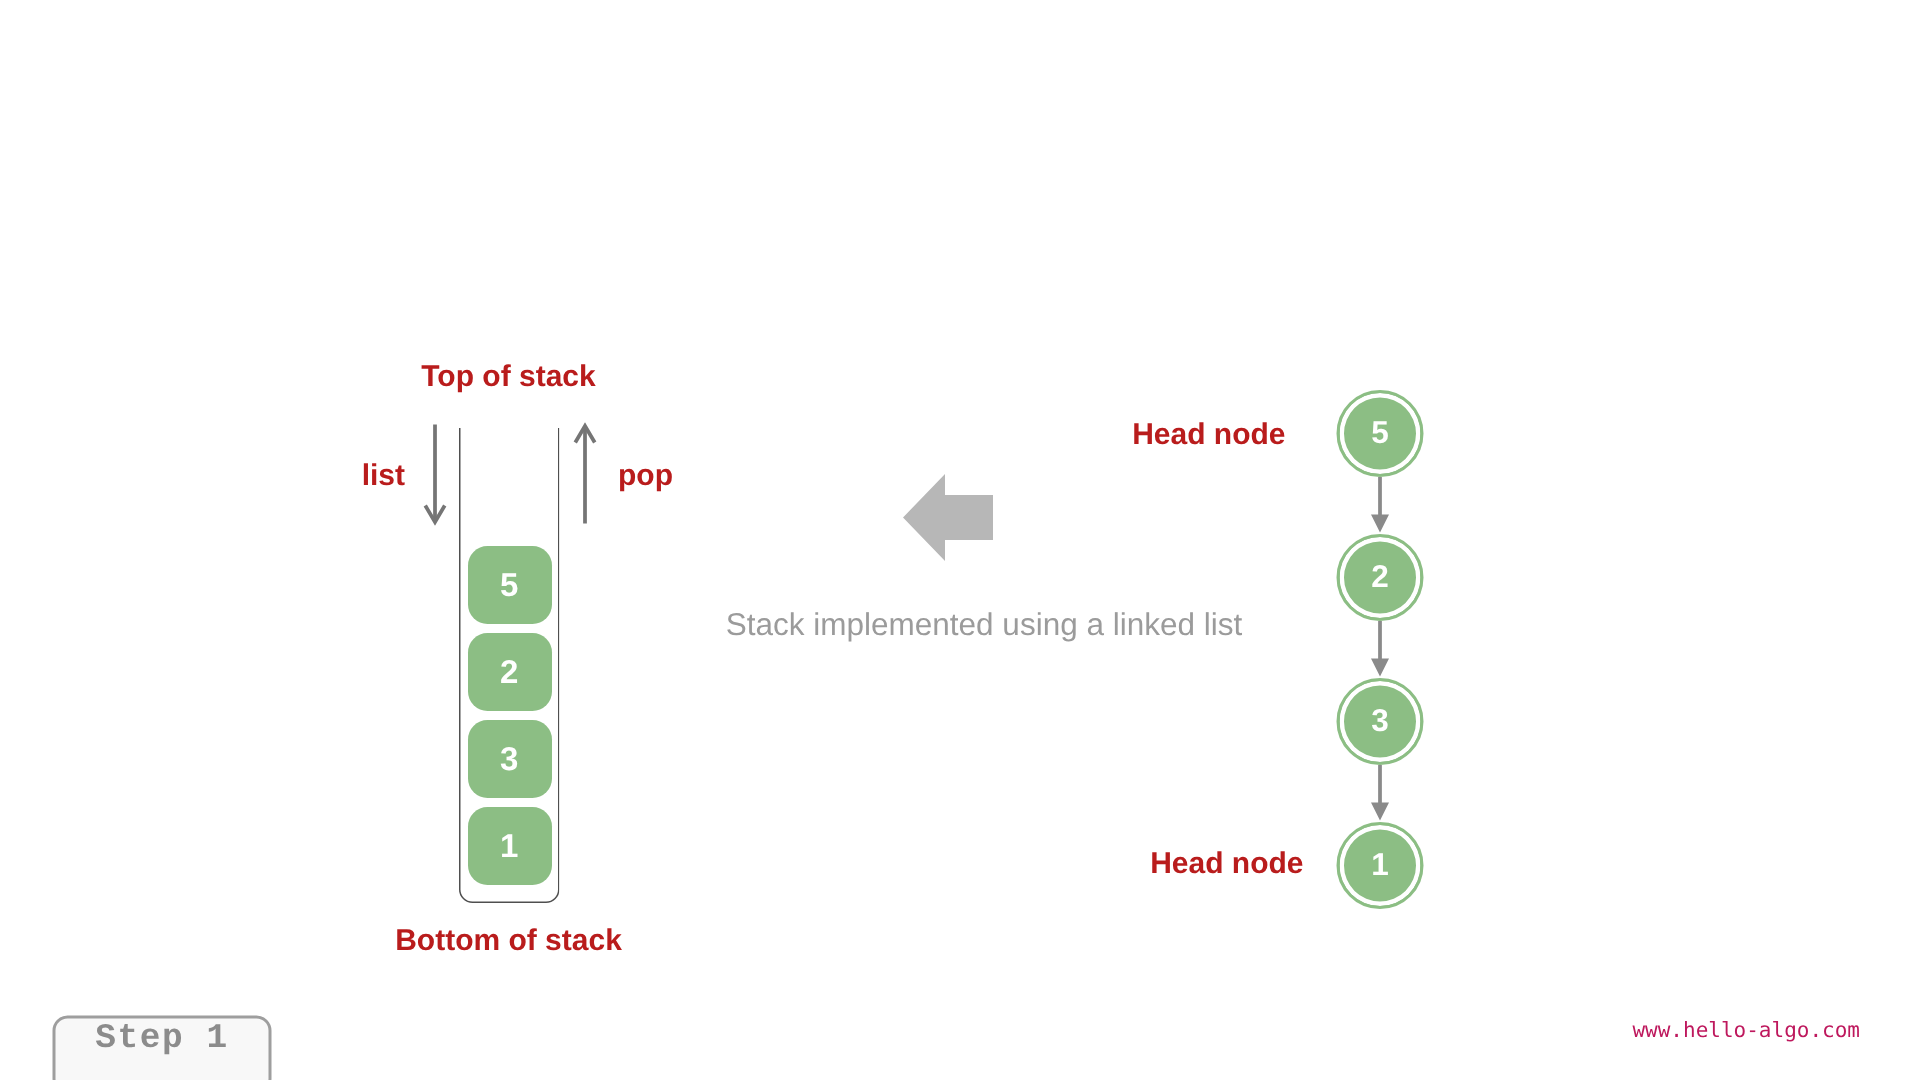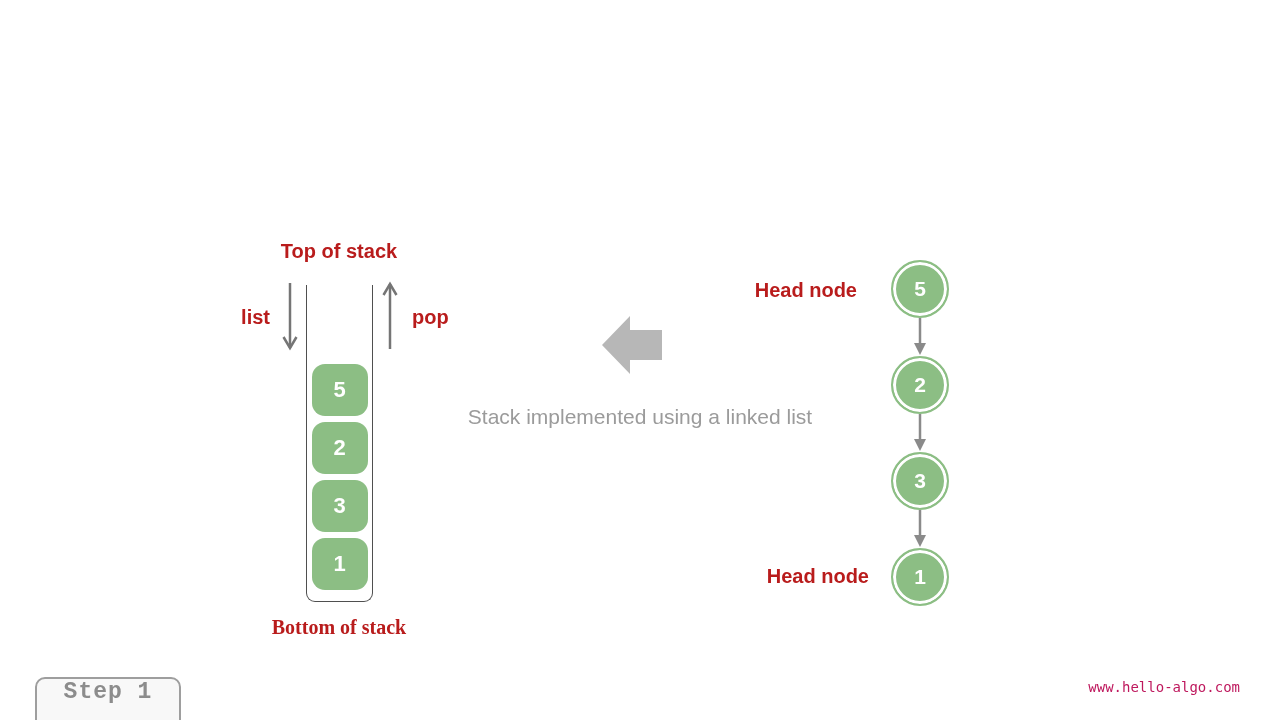--- a/index.html
+++ b/index.html
@@ -68,20 +68,21 @@
     align-items: center;
     justify-content: center;
   }
   .right-align { text-align: right; }
 
   
   .caption {
     font-size: 21px;
     color: #9b9b9b;
     white-space: nowrap;
+    margin-left: 16px;
   }
 
   
   .step-badge {
     left: 35px; top: 641px;
     width: 146px; height: 52px;
     background: #f8f8f8;
     border: 2px solid #9e9e9e;
     border-radius: 10px;
     display: flex;
@@ -125,21 +126,21 @@
 
   <div class="abs stack-container">
     <div class="stack-items">
       <div class="stack-box">5</div>
       <div class="stack-box">2</div>
       <div class="stack-box">3</div>
       <div class="stack-box">1</div>
     </div>
   </div>
 
-  <div class="abs bold-label center-x" style="left:339px; top:616px;font-family:Liberation Serif, serif;">Bottom of stack</div>
+  <div class="abs bold-label center-x" style="left:339px; top:616px;">Bottom of stack</div>
 
   <svg class="abs" style="left:600px; top:313px;" width="64" height="64" viewBox="0 0 64 64">
     <polygon points="2,32 30,3 30,17 62,17 62,47 30,47 30,61" fill="#b7b7b7"></polygon>
   </svg>
 
   <div class="abs caption center-x" style="left:640px; top:405px;">Stack implemented using a linked list</div>
 
   <div class="abs bold-label right-align" style="right:423px; top:279px;">Head node</div>
   <div class="abs bold-label right-align" style="right:411px; top:565px;">Head node</div>
 

